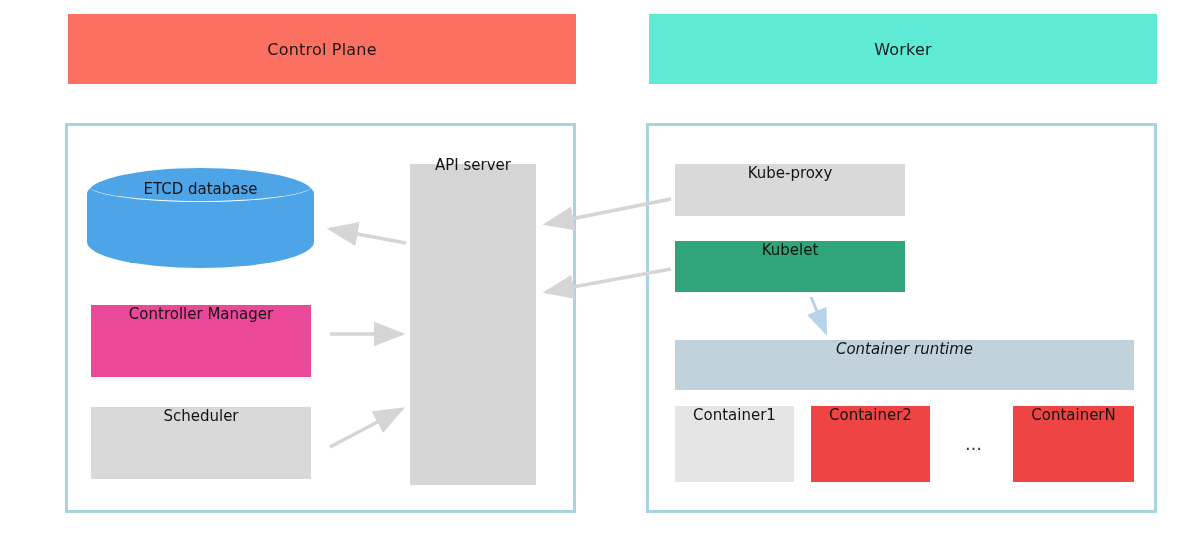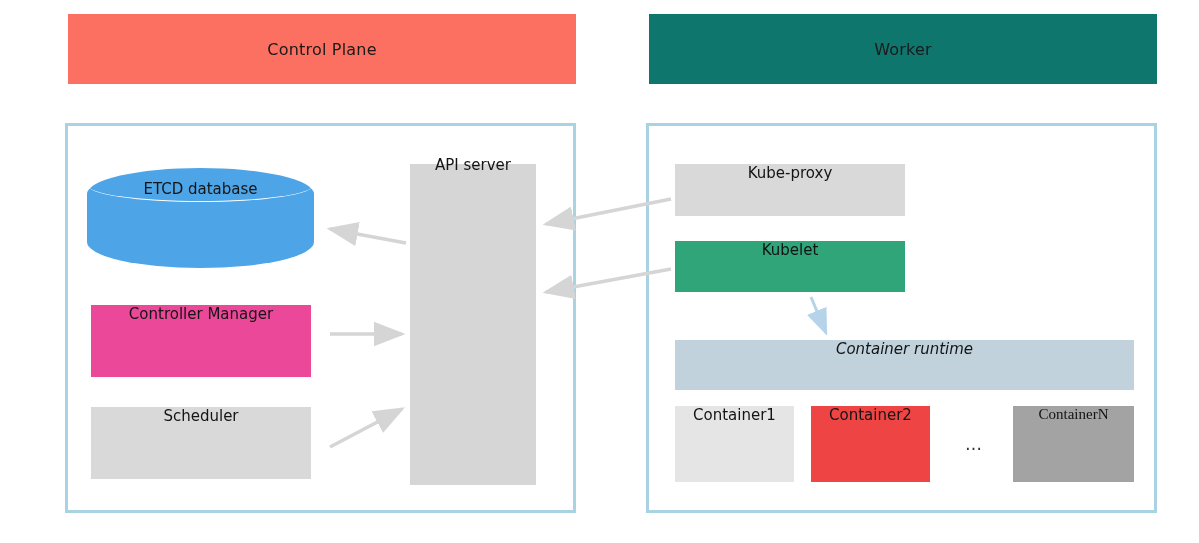--- a/index.html
+++ b/index.html
@@ -33,21 +33,21 @@
     letter-spacing: 0.2px;
   }
   #banner-control-plane {
     left: 60px; top: 14px;
     width: 508px; height: 70px;
     background: #fb7060;
   }
   #banner-worker {
     left: 641px; top: 14px;
     width: 508px; height: 70px;
-    background: #0f766e;
+    background: #5eead4;
   }
 
   
   .panel {
     position: absolute;
     border: 3px solid #a9d3e2;
     background: #ffffff;
     box-sizing: border-box;
   }
   #panel-control-plane {
@@ -119,21 +119,21 @@
     background: #2fa579;
   }
   #node-container-runtime {
     left: 667px; top: 340px;
     width: 459px; height: 50px;
     background: #c1d2dd;
     font-style: italic;
   }
   #node-container-1 { left: 667px; width: 119px; top: 406px; height: 76px; background: #e5e5e5; }
   #node-container-2 { left: 803px; width: 119px; top: 406px; height: 76px; background: #ef4444; }
-  #node-container-n { left: 1005px; width: 121px; top: 406px; height: 76px; background: #a3a3a3; font-family: Liberation Serif, serif; }
+  #node-container-n { left: 1005px; width: 121px; top: 406px; height: 76px; background: #ef4444; }
 
   #ellipsis-containers {
     position: absolute;
     left: 938px; top: 430px;
     width: 56px; height: 28px;
     display: flex;
     align-items: center;
     justify-content: center;
     font-size: 17px;
     color: #333333;

